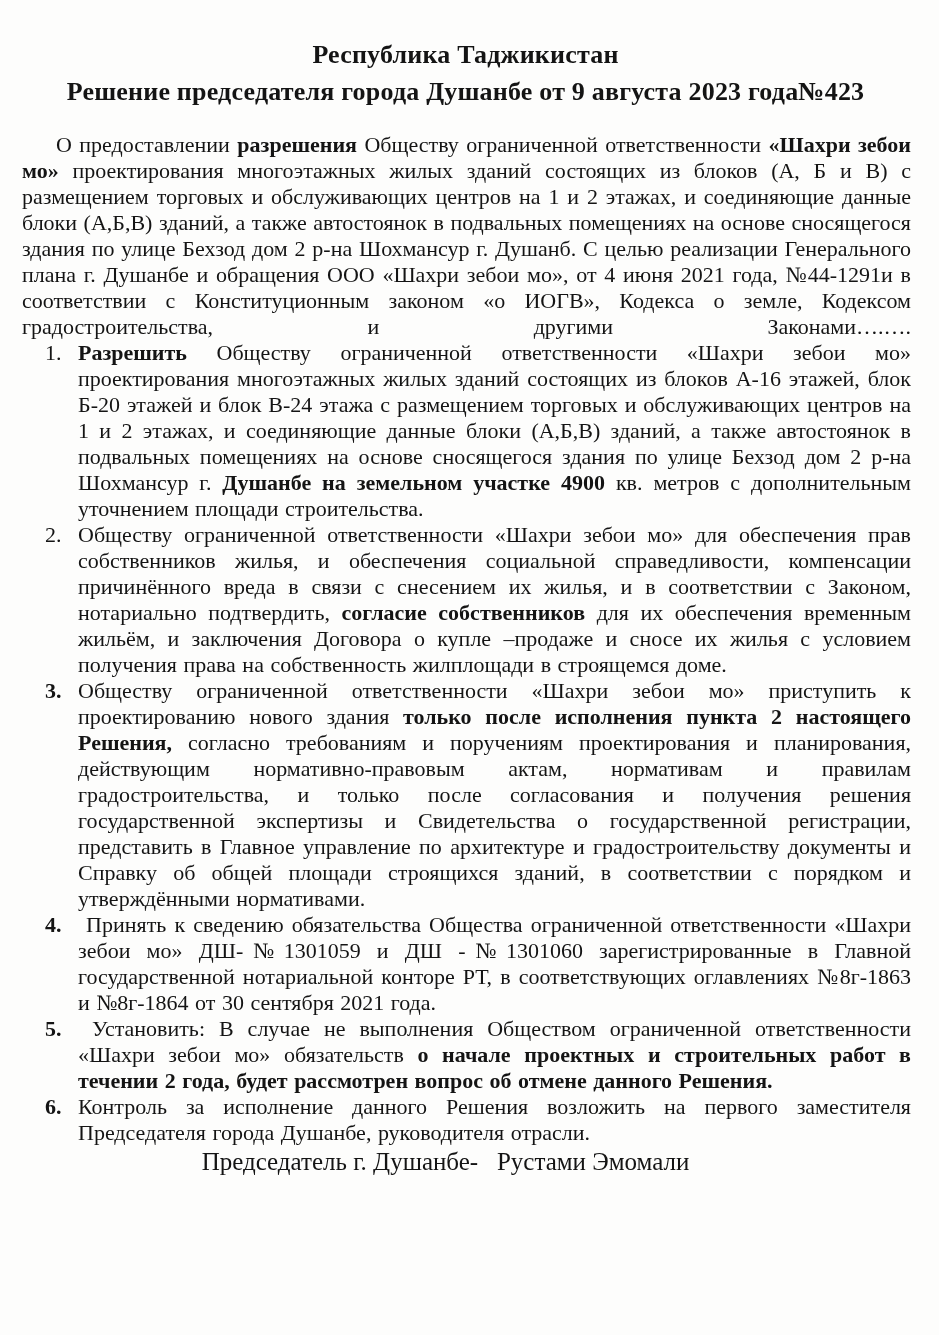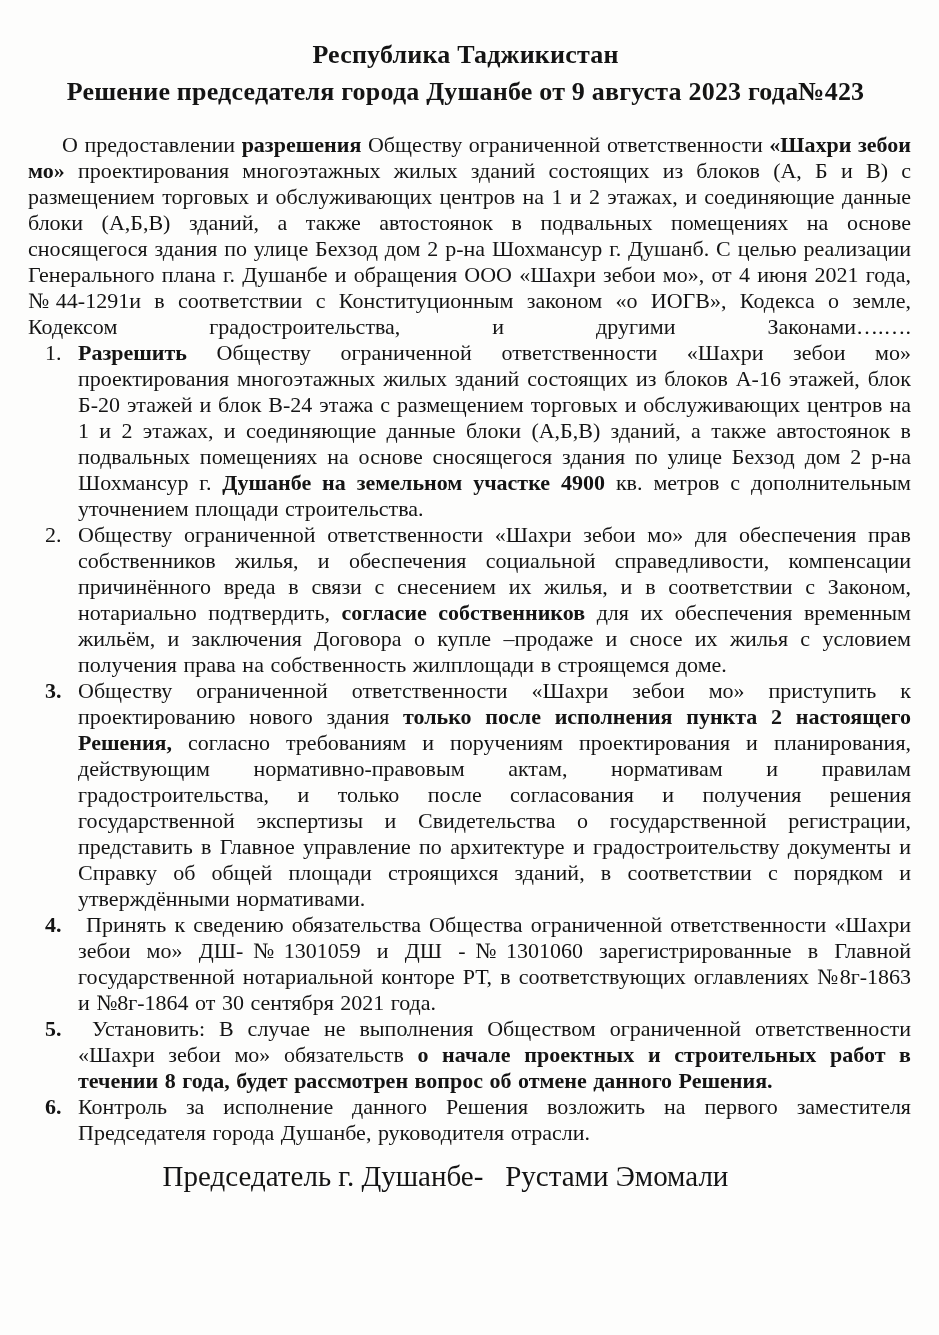--- a/index.html
+++ b/index.html
@@ -21,21 +21,21 @@
   }
   .title-block { margin-top: 2px; }
   .title-line {
     text-align: center;
     font-weight: bold;
     font-size: 26px;
     line-height: 37px;
     letter-spacing: 0.2px;
   }
   .intro {
-    margin: 22px 0 0 8px;
+    margin: 22px 0 0 2px;
     font-size: 22px;
     line-height: 26px;
     text-align: justify;
     text-align-last: justify;
     text-indent: 34px;
     word-spacing: 1px;
   }
   .resolve-heading {
     margin: 20px 0 2px 60px;
     font-size: 23px;
@@ -55,24 +55,24 @@
     padding-left: 25px;
   }
   .item .num.bold { font-weight: bold; }
   .item .text {
     flex: 1 1 auto;
     text-align: justify;
     word-spacing: 1px;
   }
   b { font-weight: bold; }
   .signature {
-    margin-top: 16px;
+    margin-top: 2px;
     margin-right: 40px;
     text-align: center;
-    font-size: 29px;
+    font-size: 25px;
     line-height: 28px;
   }
 </style>
 </head>
 <body>
 
 <div class="page">
 
   <div class="title-block">
     <div class="title-line">Республика Таджикистан</div>
@@ -94,21 +94,21 @@
       <div class="item">
         <span class="num bold">3.</span>
         <div class="text"><span>Обществу ограниченной ответственности «Шахри зебои мо» приступить к проектированию нового здания </span><b>только после исполнения пункта 2 настоящего Решения,</b><span> согласно требованиям и поручениям проектирования и планирования, действующим нормативно-правовым актам, нормативам и правилам градостроительства, и только после согласования и получения решения государственной экспертизы и Свидетельства о государственной регистрации, представить в Главное управление по архитектуре и градостроительству документы и Справку об общей площади строящихся зданий, в соответствии с порядком и утверждёнными нормативами.</span></div>
       </div>
       <div class="item">
         <span class="num bold">4.</span>
         <div class="text"><span>&nbsp;Принять к сведению обязательства Общества ограниченной ответственности «Шахри зебои мо» ДШ-№1301059 и ДШ -№1301060 зарегистрированные в Главной государственной нотариальной конторе РТ, в соответствующих оглавлениях №8г-1863 и №8г-1864 от 30 сентября 2021 года.</span></div>
       </div>
       <div class="item">
         <span class="num bold">5.</span>
-        <div class="text"><span>&nbsp;Установить: В случае не выполнения Обществом ограниченной ответственности «Шахри зебои мо» обязательств </span><b>о начале проектных и строительных работ в течении 8 года, будет рассмотрен вопрос об отмене данного Решения.</b></div>
+        <div class="text"><span>&nbsp;Установить: В случае не выполнения Обществом ограниченной ответственности «Шахри зебои мо» обязательств </span><b>о начале проектных и строительных работ в течении 2 года, будет рассмотрен вопрос об отмене данного Решения.</b></div>
       </div>
       <div class="item">
         <span class="num bold">6.</span>
         <div class="text"><span>Контроль за исполнение данного Решения возложить на первого заместителя Председателя города Душанбе, руководителя отрасли.</span></div>
       </div>
     </div>
 
   <div class="signature">Председатель г. Душанбе-&nbsp;&nbsp; Рустами Эмомали</div>
 
 </div>

